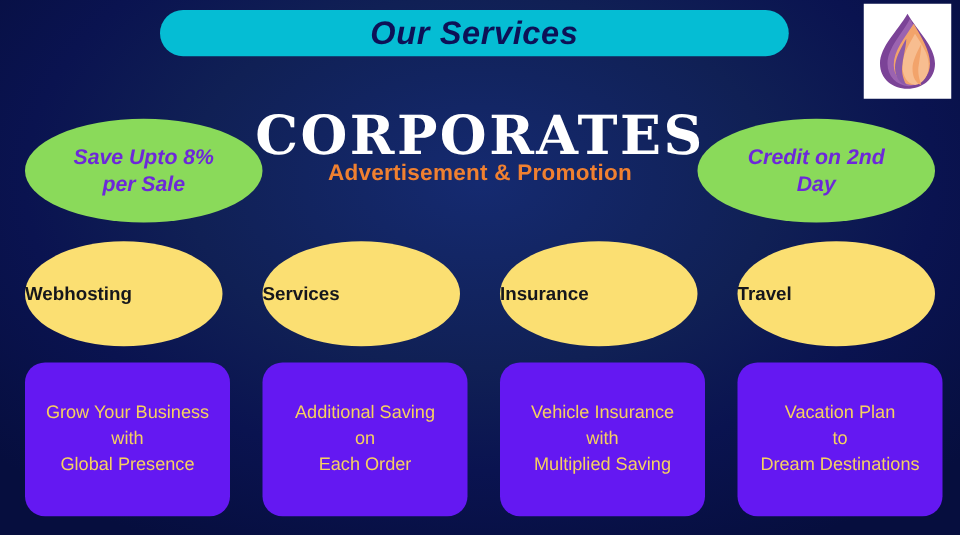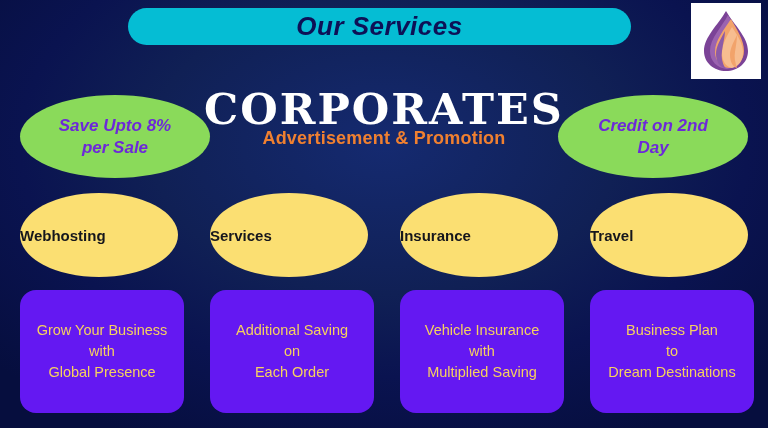--- a/index.html
+++ b/index.html
@@ -193,19 +193,19 @@
 with
 Multiplied Saving</span>
     </div>
   </div>
 
   <div id="col-3" class="service-col">
     <div class="service-ellipse">
       <span class="service-title">Travel</span>
     </div>
     <div class="service-card">
-      <span class="service-desc">Business Plan
+      <span class="service-desc">Vacation Plan
 to
 Dream Destinations</span>
     </div>
   </div>
 
 </div>
 
 </body></html>

